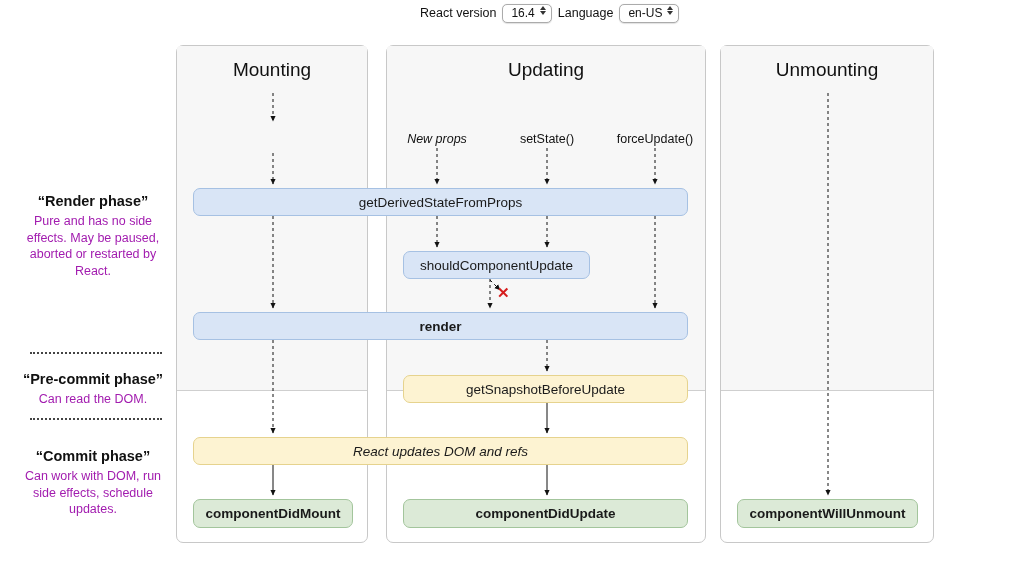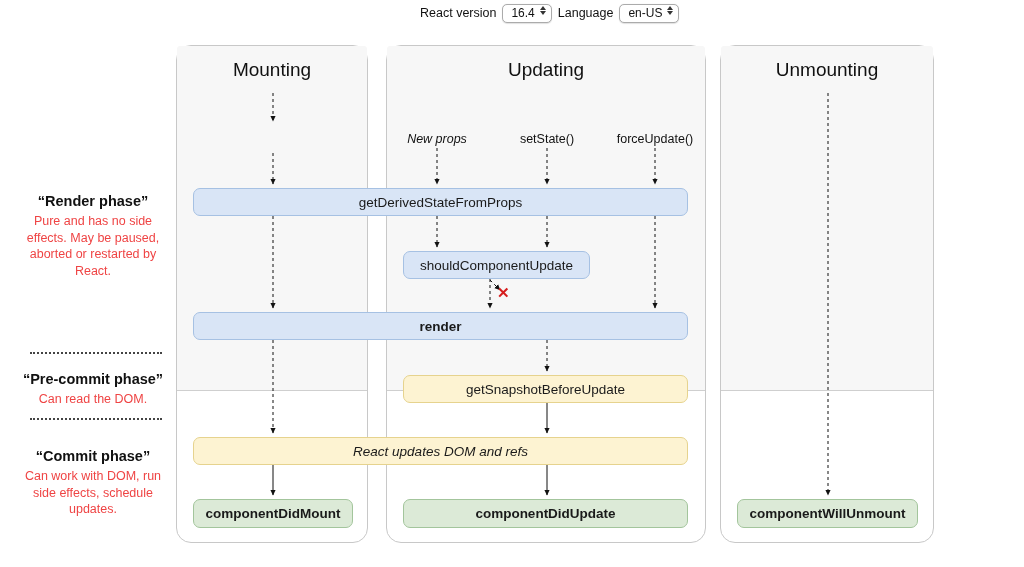--- a/index.html
+++ b/index.html
@@ -41,31 +41,31 @@
     border-right:3.5px solid transparent; border-top:4px solid #333;
   }
 
   
   .phase-title {
     position:absolute; text-align:center;
     font-size:14.5px; font-weight:700; color:#111;
   }
   .phase-desc {
     position:absolute; text-align:center;
-    font-size:12.5px; line-height:1.32; color:#ef4444;
+    font-size:12.5px; line-height:1.32; color:#a21caf;
   }
   .dotted-sep {
     position:absolute; height:0;
     border-top:2px dotted #444;
   }
 
   
   .panel {
     position:absolute; top:45px; height:498px;
-    border:1px solid #c8c8c8; border-radius:15px;
+    border:1px solid #c8c8c8; border-radius:7px;
     background:#ffffff;
   }
   .panel .shade {
     position:absolute; left:0; top:0; width:100%; height:345px;
     background:#f7f7f7; border-bottom:1px solid #cfcfcf;
     border-radius:3px 3px 0 0;
   }
   .panel-mounting   { left:176px; width:192px; }
   .panel-updating   { left:386px; width:320px; }
   .panel-unmounting { left:720px; width:214px; }

